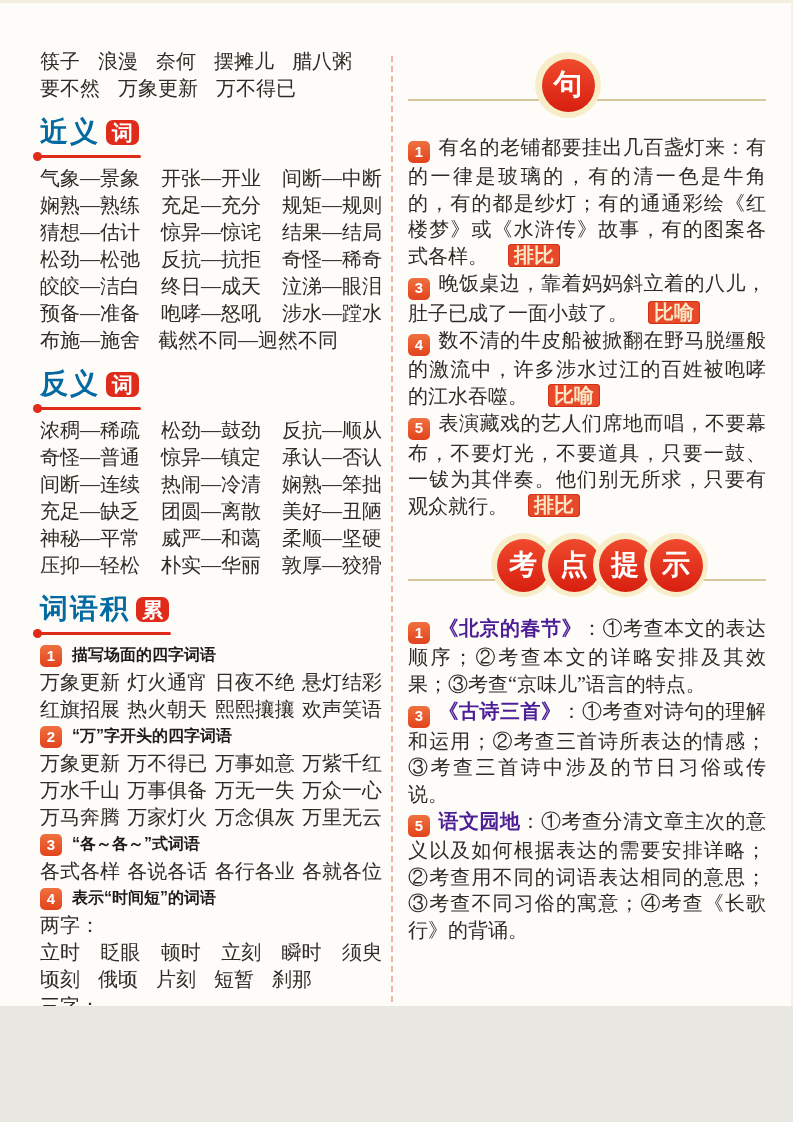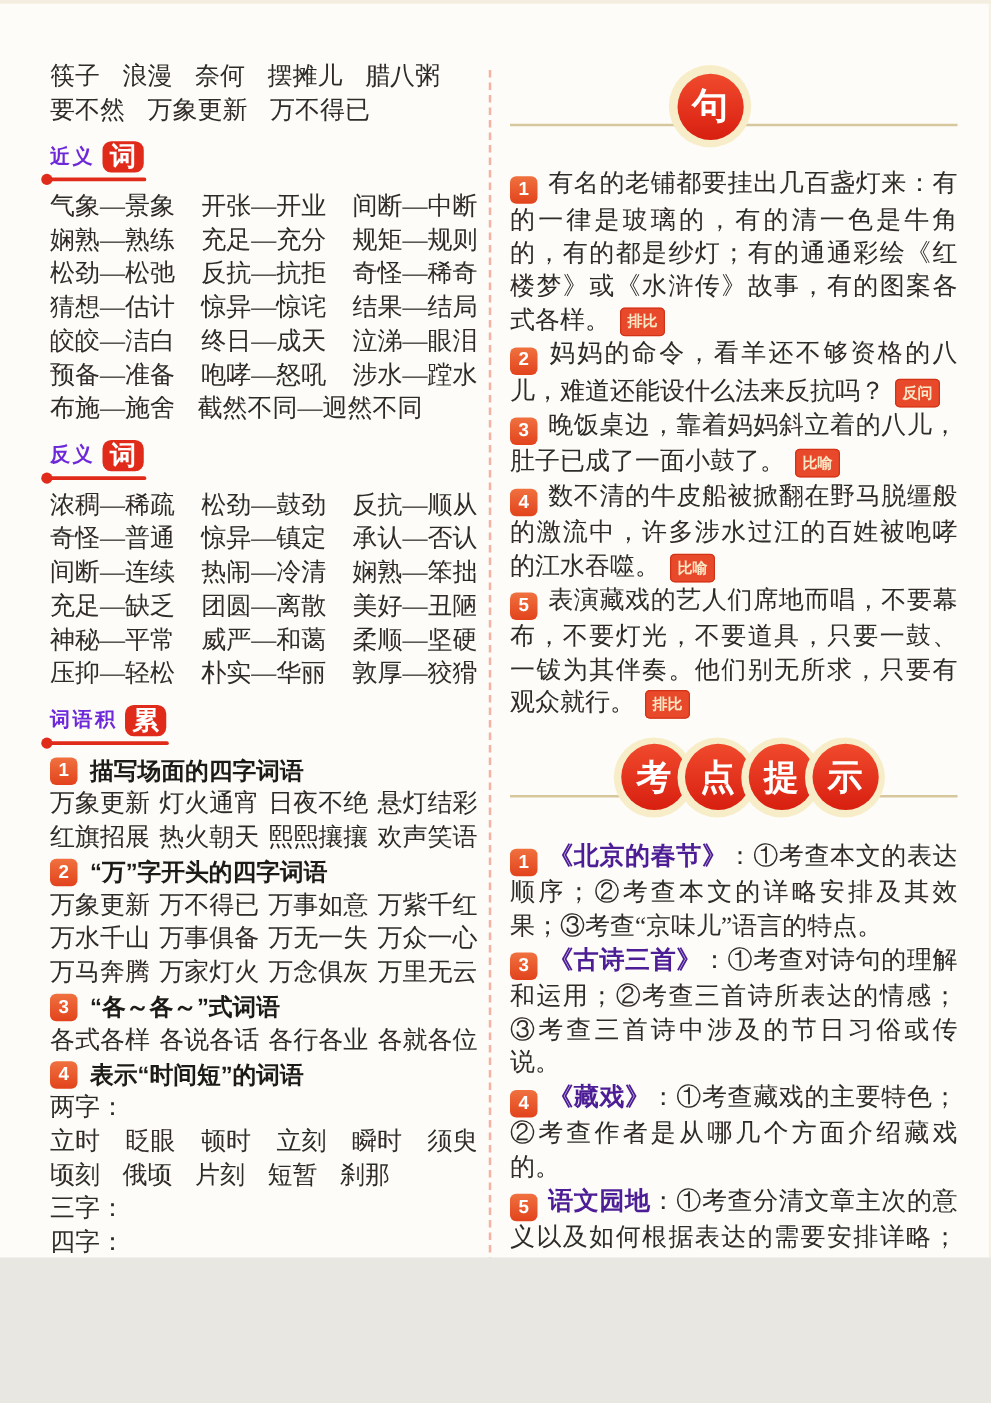--- a/index.html
+++ b/index.html
@@ -20,33 +20,33 @@
   .divider{position:absolute;left:391px;top:56px;height:1026px;border-left:2px dashed #f4b3a2;}
 
   
   .wline{display:flex;align-items:baseline;font-size:20px;line-height:27px;height:27px;white-space:nowrap;}
   .wline.fill{justify-content:space-between;}
   .wline.nofill{gap:18px;}
 
   
   .sec-head{position:relative;display:inline-flex;align-items:center;gap:6px;margin:11px 0 7px;padding:0 2px 7px 0;
             font-family:"Liberation Sans","DejaVu Sans",sans-serif;}
-  .sec-title{color:#6d28d9;font-weight:bold;font-size:16px;letter-spacing:2px;}
+  .sec-title{color:#0369a1;font-weight:bold;font-size:28px;letter-spacing:2px;}
   .sec-badge{background:#e02a1a;color:#ffffff;font-weight:bold;font-size:21px;border-radius:7px;padding:2px 6px;line-height:1;}
   .sec-underline{position:absolute;left:-4px;right:0;bottom:0;height:3px;background:#e02a1a;border-radius:2px;}
   .sec-underline::before{content:'';position:absolute;left:-3px;top:-3px;width:9px;height:9px;border-radius:50%;background:#e02a1a;}
 
   
   .nbadge{display:inline-flex;align-items:center;justify-content:center;
           width:22px;height:22px;border-radius:5px;flex:0 0 22px;
           background:linear-gradient(#f0713f,#e2431c);
           color:#fff;font-family:"Liberation Sans","DejaVu Sans",sans-serif;
           font-weight:bold;font-size:15px;margin-right:10px;}
   .gline{display:flex;align-items:center;height:27px;}
-  .ghead{font-family:"Liberation Sans","DejaVu Sans",sans-serif;font-weight:bold;font-size:19px;color:#1d1b18;white-space:nowrap;}
+  .ghead{font-family:"Liberation Sans","DejaVu Sans",sans-serif;font-weight:bold;font-size:16px;color:#1d1b18;white-space:nowrap;}
 
   
   .ju-wrap{position:relative;height:70px;margin:2px 0 12px;}
   .ju-line{position:absolute;left:0;right:0;top:47px;height:2px;background:#d7c79d;}
   .ju-outer{position:absolute;left:127px;top:0;width:66px;height:66px;border-radius:50%;
             background:#f7eec9;display:flex;align-items:center;justify-content:center;}
   .ju-inner{width:53px;height:53px;border-radius:50%;background:linear-gradient(#f04a2d,#d81f10);
             color:#fff;display:flex;align-items:center;justify-content:center;
             font-family:"Liberation Sans","DejaVu Sans",sans-serif;font-weight:bold;font-size:29px;}
 
@@ -62,22 +62,22 @@
             font-family:"Liberation Sans","DejaVu Sans",sans-serif;font-weight:bold;font-size:28px;}
 
   
   .sent,.point{font-size:20px;line-height:26.5px;margin:0 0 1px;text-align:justify;}
   .sent .nbadge,.point .nbadge{display:inline-flex;vertical-align:-3px;margin-right:8px;}
   .ptitle{font-family:"Liberation Sans","DejaVu Sans",sans-serif;font-weight:bold;color:#4c1d95;}
 
   
   .tag{display:inline-block;background:#e8492a;color:#f9e8c6;
        font-family:"Liberation Sans","DejaVu Sans",sans-serif;font-weight:bold;
-       font-size:12px;line-height:21px;padding:1px 6px;border-radius:4px;
-       margin-left:8px;vertical-align:1px;box-shadow:inset 0 0 0 1px #d13317;}
+       font-size:20px;line-height:21px;padding:1px 6px;border-radius:4px;
+       margin-left:20px;vertical-align:1px;box-shadow:inset 0 0 0 1px #d13317;}
 </style>
 </head>
 <body>
 
 <div class="page">
   <div class="col-left" id="col-left">
       <div class="wline nofill">
         <span class="word">筷子</span>
         <span class="word">浪漫</span>
         <span class="word">奈何</span>
@@ -95,27 +95,27 @@
           <span class="sec-underline"></span>
         </div><div class="wline fill">
           <span class="word">气象—景象</span>
           <span class="word">开张—开业</span>
           <span class="word">间断—中断</span>
         </div><div class="wline fill">
           <span class="word">娴熟—熟练</span>
           <span class="word">充足—充分</span>
           <span class="word">规矩—规则</span>
         </div><div class="wline fill">
+          <span class="word">猜想—估计</span>
+          <span class="word">惊异—惊诧</span>
+          <span class="word">结果—结局</span>
+        </div><div class="wline fill">
           <span class="word">松劲—松弛</span>
           <span class="word">反抗—抗拒</span>
           <span class="word">奇怪—稀奇</span>
-        </div><div class="wline fill">
-          <span class="word">猜想—估计</span>
-          <span class="word">惊异—惊诧</span>
-          <span class="word">结果—结局</span>
         </div><div class="wline fill">
           <span class="word">皎皎—洁白</span>
           <span class="word">终日—成天</span>
           <span class="word">泣涕—眼泪</span>
         </div><div class="wline fill">
           <span class="word">预备—准备</span>
           <span class="word">咆哮—怒吼</span>
           <span class="word">涉水—蹚水</span>
         </div><div class="wline nofill">
           <span class="word">布施—施舍</span>
@@ -226,21 +226,20 @@
 
     <div class="ju-wrap">
       <div class="ju-line"></div>
       <div class="ju-outer">
         <div class="ju-inner">句</div>
       </div>
     </div>
 
     <div id="sentences">
         <p class="sent"><span class="nbadge">1</span><span class="stext">有名的老铺都要挂出几百盏灯来：有的一律是玻璃的，有的清一色是牛角的，有的都是纱灯；有的通通彩绘《红楼梦》或《水浒传》故事，有的图案各式各样。</span><span class="tag">排比</span></p>
-        <p class="sent"><span class="nbadge">2</span><span class="stext">妈妈的命令，看羊还不够资格的八儿，难道还能设什么法来反抗吗？</span><span class="tag">反问</span></p>
         <p class="sent"><span class="nbadge">3</span><span class="stext">晚饭桌边，靠着妈妈斜立着的八儿，肚子已成了一面小鼓了。</span><span class="tag">比喻</span></p>
         <p class="sent"><span class="nbadge">4</span><span class="stext">数不清的牛皮船被掀翻在野马脱缰般的激流中，许多涉水过江的百姓被咆哮的江水吞噬。</span><span class="tag">比喻</span></p>
         <p class="sent"><span class="nbadge">5</span><span class="stext">表演藏戏的艺人们席地而唱，不要幕布，不要灯光，不要道具，只要一鼓、一钹为其伴奏。他们别无所求，只要有观众就行。</span><span class="tag">排比</span></p>
       </div>
 
     <div class="kd-wrap">
       <div class="kd-line"></div>
       <div class="kd-circles" id="kd-circles">
           <div class="kd-outer">
             <div class="kd-inner">考</div>
@@ -253,17 +252,16 @@
           </div>
           <div class="kd-outer">
             <div class="kd-inner">示</div>
           </div>
         </div>
     </div>
 
     <div id="points">
         <p class="point"><span class="nbadge">1</span><span class="ptitle">《北京的春节》</span><span class="ptext">：①考查本文的表达顺序；②考查本文的详略安排及其效果；③考查“京味儿”语言的特点。</span></p>
         <p class="point"><span class="nbadge">3</span><span class="ptitle">《古诗三首》</span><span class="ptext">：①考查对诗句的理解和运用；②考查三首诗所表达的情感；③考查三首诗中涉及的节日习俗或传说。</span></p>
-        <p class="point"><span class="nbadge">4</span><span class="ptitle">《藏戏》</span><span class="ptext">：①考查藏戏的主要特色；②考查作者是从哪几个方面介绍藏戏的。</span></p>
         <p class="point"><span class="nbadge">5</span><span class="ptitle">语文园地</span><span class="ptext">：①考查分清文章主次的意义以及如何根据表达的需要安排详略；②考查用不同的词语表达相同的意思；③考查不同习俗的寓意；④考查《长歌行》的背诵。</span></p>
       </div>
   </div>
 </div>
 
 </body></html>

